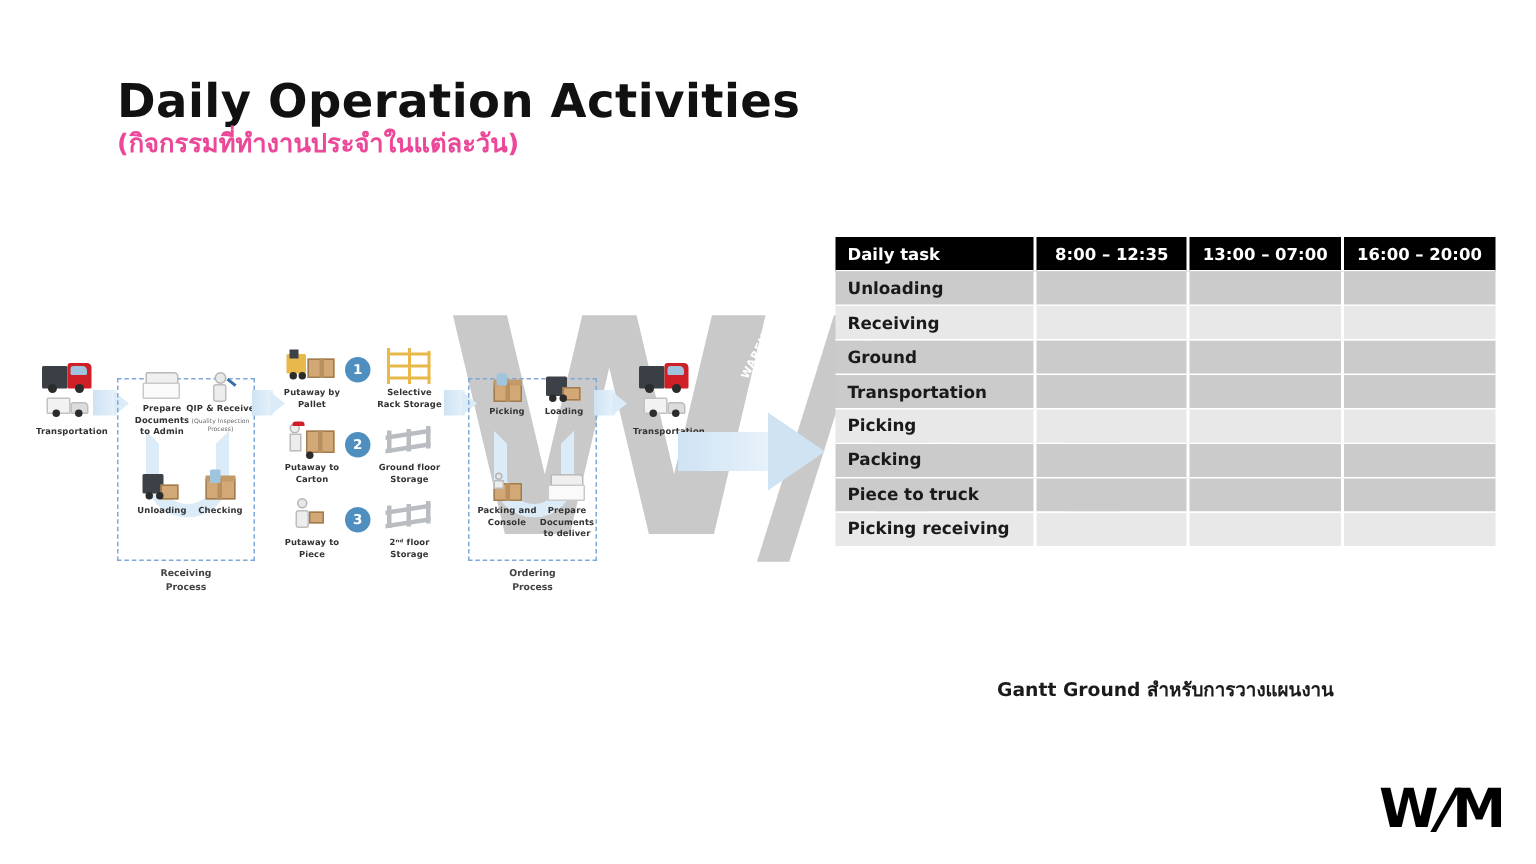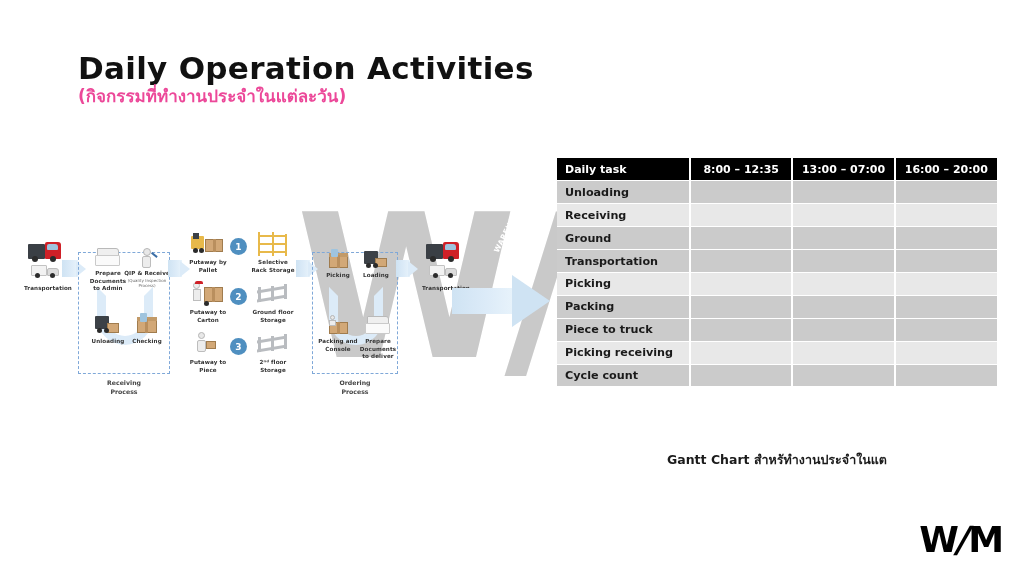--- a/index.html
+++ b/index.html
@@ -446,27 +446,21 @@
           <td></td>
           <td></td>
           <td></td>
         </tr>
         <tr class="row-light">
           <td class="task-name">Picking receiving</td>
           <td></td>
           <td></td>
           <td></td>
         </tr>
-        <tr class="row-dark">
-          <td class="task-name">Cycle count</td>
-          <td></td>
-          <td></td>
-          <td></td>
-        </tr>
       </tbody>
     </table>
   </div>
 
-  <div class="panel-caption" style="left:557px; top:450px; width:440px;">Gantt Chart สำหรัทำงานประจำในแต</div>
+  <div class="panel-caption" style="left:557px; top:450px; width:440px;">Gantt Ground สำหรับการวางแผนงาน</div>
 
   <div class="logo"><span>W</span><span class="slash">/</span><span>M</span></div>
 
 </div>
 
 </body></html>

